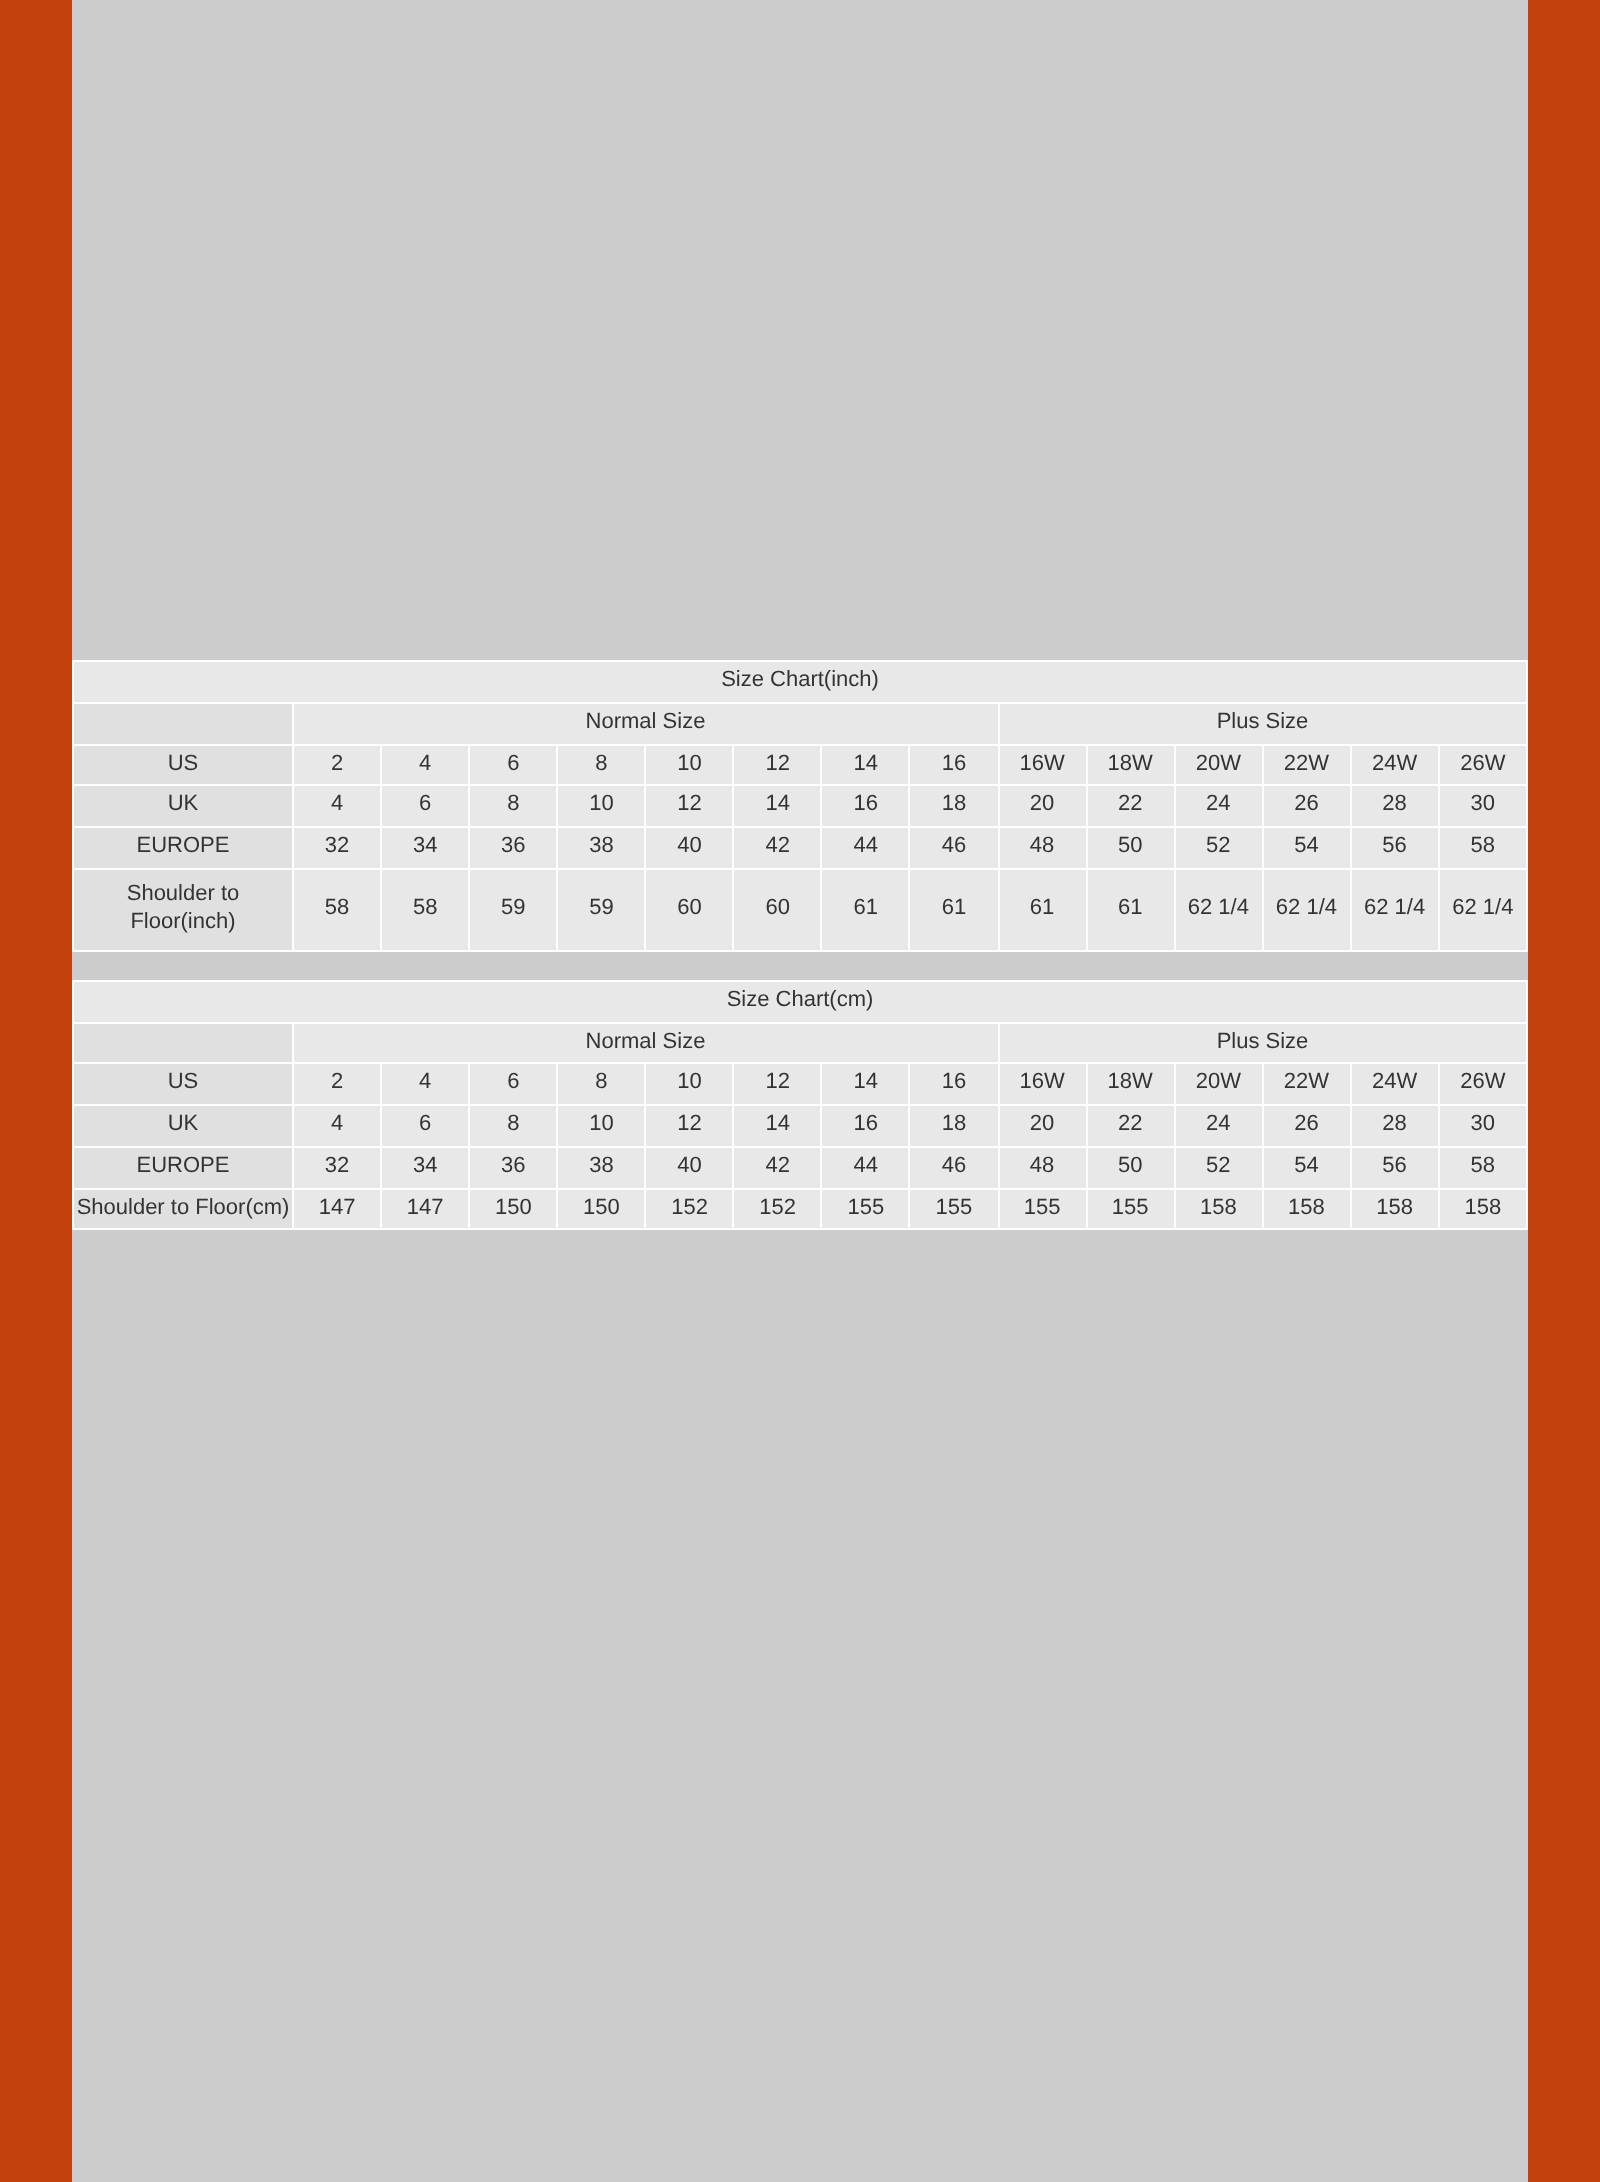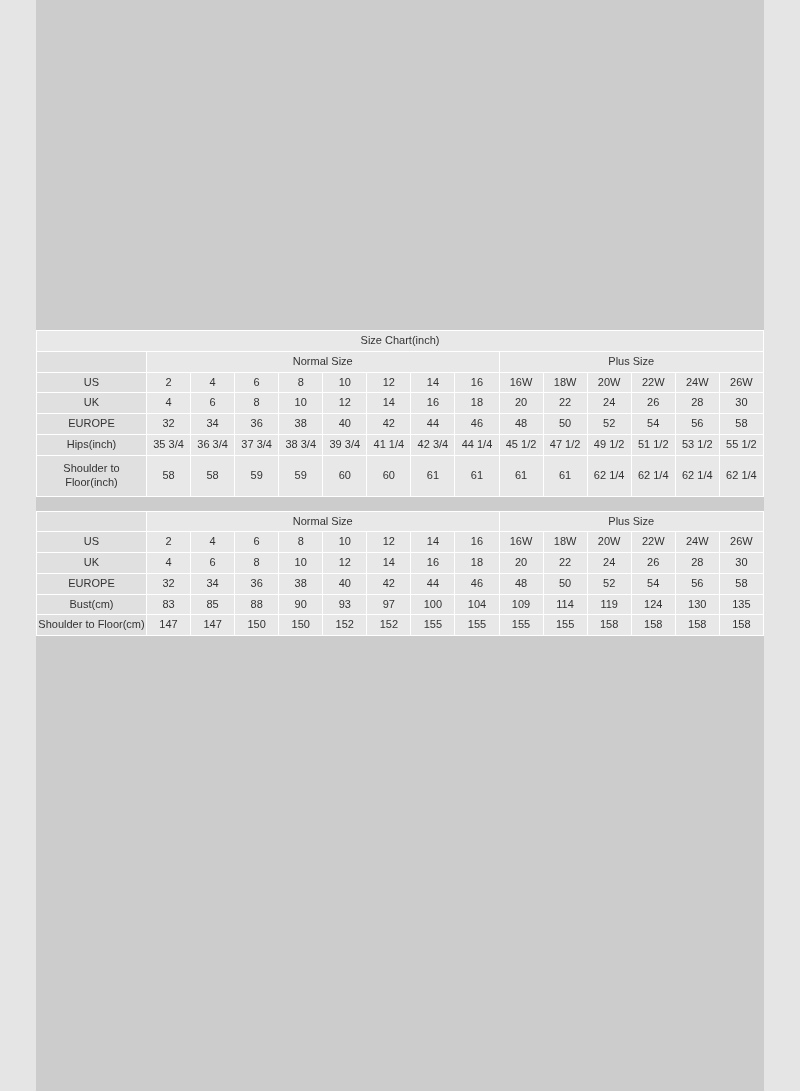--- a/index.html
+++ b/index.html
@@ -10,21 +10,21 @@
     width: 800px;
     height: 1091px;
     background: #ffffff;
     font-family: "Liberation Sans", sans-serif;
     overflow: hidden;
   }
   .page {
     position: relative;
     width: 800px;
     height: 1091px;
-    background: #e5e5e5;
+    background: #c2410c;
   }
   .bg-block {
     position: absolute;
     left: 36px;
     top: 0;
     width: 728px;
     height: 1091px;
     background: #cccccc;
   }
   .content {
@@ -165,37 +165,20 @@
                 <td class="datacell">42</td>
                 <td class="datacell">44</td>
                 <td class="datacell">46</td>
                 <td class="datacell">48</td>
                 <td class="datacell">50</td>
                 <td class="datacell">52</td>
                 <td class="datacell">54</td>
                 <td class="datacell">56</td>
                 <td class="datacell">58</td>
               </tr>
-              <tr>
-                <td class="rowlabel">Hips(inch)</td>
-                <td class="datacell">35 3/4</td>
-                <td class="datacell">36 3/4</td>
-                <td class="datacell">37 3/4</td>
-                <td class="datacell">38 3/4</td>
-                <td class="datacell">39 3/4</td>
-                <td class="datacell">41 1/4</td>
-                <td class="datacell">42 3/4</td>
-                <td class="datacell">44 1/4</td>
-                <td class="datacell">45 1/2</td>
-                <td class="datacell">47 1/2</td>
-                <td class="datacell">49 1/2</td>
-                <td class="datacell">51 1/2</td>
-                <td class="datacell">53 1/2</td>
-                <td class="datacell">55 1/2</td>
-              </tr>
               <tr class="tall">
                 <td class="rowlabel">Shoulder to Floor(inch)</td>
                 <td class="datacell">58</td>
                 <td class="datacell">58</td>
                 <td class="datacell">59</td>
                 <td class="datacell">59</td>
                 <td class="datacell">60</td>
                 <td class="datacell">60</td>
                 <td class="datacell">61</td>
                 <td class="datacell">61</td>
@@ -223,20 +206,23 @@
               <col>
               <col>
               <col>
               <col>
               <col>
               <col>
               <col>
               <col>
             </colgroup>
             <tbody>
+              <tr class="title-row">
+                <td colspan="15">Size Chart(cm)</td>
+              </tr>
               <tr class="group-row">
                 <td colspan="1" class="empty"></td>
                 <td colspan="8">Normal Size</td>
                 <td colspan="6">Plus Size</td>
               </tr>
               <tr>
                 <td class="rowlabel">US</td>
                 <td class="datacell">2</td>
                 <td class="datacell">4</td>
                 <td class="datacell">6</td>
@@ -280,37 +266,20 @@
                 <td class="datacell">44</td>
                 <td class="datacell">46</td>
                 <td class="datacell">48</td>
                 <td class="datacell">50</td>
                 <td class="datacell">52</td>
                 <td class="datacell">54</td>
                 <td class="datacell">56</td>
                 <td class="datacell">58</td>
               </tr>
               <tr>
-                <td class="rowlabel">Bust(cm)</td>
-                <td class="datacell">83</td>
-                <td class="datacell">85</td>
-                <td class="datacell">88</td>
-                <td class="datacell">90</td>
-                <td class="datacell">93</td>
-                <td class="datacell">97</td>
-                <td class="datacell">100</td>
-                <td class="datacell">104</td>
-                <td class="datacell">109</td>
-                <td class="datacell">114</td>
-                <td class="datacell">119</td>
-                <td class="datacell">124</td>
-                <td class="datacell">130</td>
-                <td class="datacell">135</td>
-              </tr>
-              <tr>
                 <td class="rowlabel">Shoulder to Floor(cm)</td>
                 <td class="datacell">147</td>
                 <td class="datacell">147</td>
                 <td class="datacell">150</td>
                 <td class="datacell">150</td>
                 <td class="datacell">152</td>
                 <td class="datacell">152</td>
                 <td class="datacell">155</td>
                 <td class="datacell">155</td>
                 <td class="datacell">155</td>

